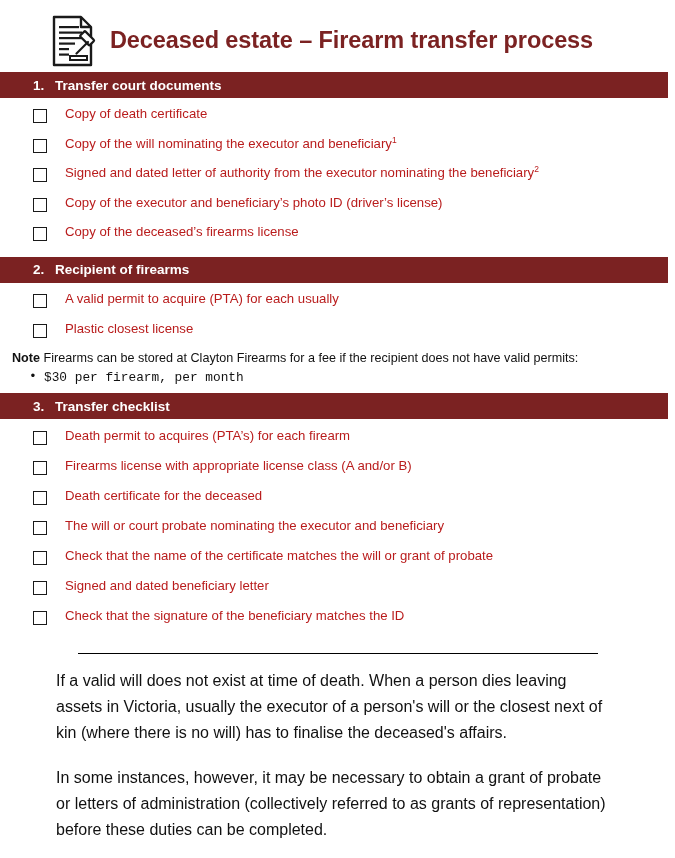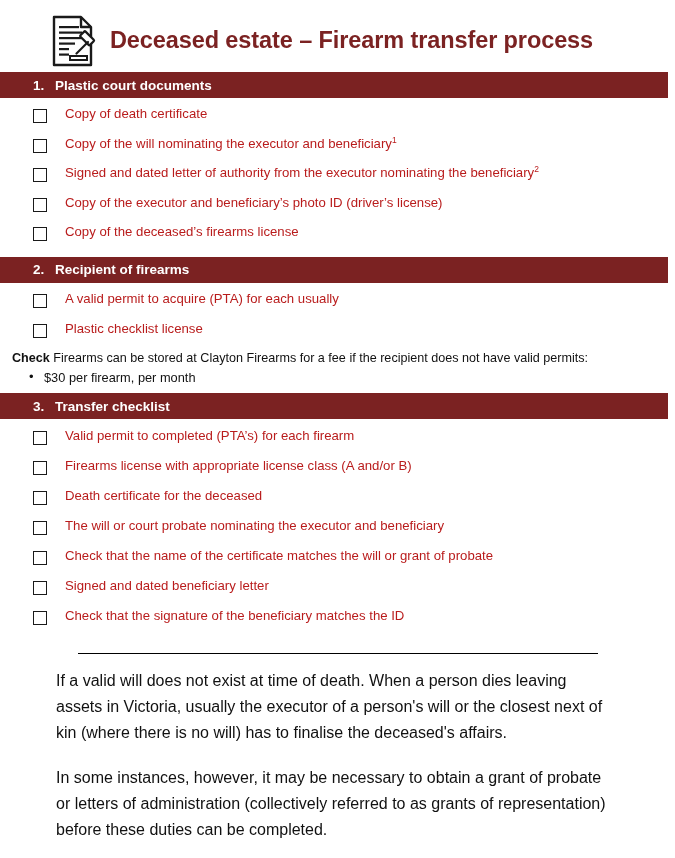--- a/index.html
+++ b/index.html
@@ -119,20 +119,21 @@
   .note-bullets {
     margin: 1px 0 0 0;
     padding-left: 44px;
     list-style: none;
   }
   .note-bullets li {
     font-size: 12.8px;
     line-height: 1.5;
     position: relative;
     white-space: nowrap;
+    font-family: Liberation Mono, monospace;
   }
   .note-bullets li::before {
     content: "\2022";
     position: absolute;
     left: -15px;
     top: -1px;
     font-size: 13px;
   }
 
   
@@ -179,21 +180,21 @@
           <rect x="30.5" y="19.5" width="13.5" height="7.2" rx="1" transform="rotate(45 37 23)"></rect>
           <line x1="26.5" y1="38.5" x2="38" y2="27" stroke-linecap="round"></line>
         </g>
       </svg>
     </span>
     <span class="doc-title">Deceased estate – Firearm transfer process</span>
   </div>
 
   <div class="section-bar">
     <span class="section-num">1.</span>
-    <span class="section-title">Plastic court documents</span>
+    <span class="section-title">Transfer court documents</span>
   </div>
   <ul class="checklist sec1-list">
     <li class="check-row s1">
       <span class="checkbox"></span>
       <span class="check-label">Copy of death certificate</span>
     </li>
     <li class="check-row s1">
       <span class="checkbox"></span>
       <span class="check-label"><span>Copy of the will nominating the executor and beneficiary</span><sup>1</sup></span>
     </li>
@@ -215,39 +216,39 @@
     <span class="section-num">2.</span>
     <span class="section-title">Recipient of firearms</span>
   </div>
   <ul class="checklist sec2-list">
     <li class="check-row">
       <span class="checkbox"></span>
       <span class="check-label">A valid permit to acquire (PTA) for each usually</span>
     </li>
     <li class="check-row">
       <span class="checkbox"></span>
-      <span class="check-label">Plastic checklist license</span>
+      <span class="check-label">Plastic closest license</span>
     </li>
   </ul>
   <div class="note-line">
-    <span class="note-label">Check</span>
+    <span class="note-label">Note</span>
     <span>Firearms can be stored at Clayton Firearms for a fee if the recipient does not have valid permits:</span>
   </div>
   <ul class="note-bullets">
     <li>$30 per firearm, per month</li>
   </ul>
 
   <div class="section-bar" style="margin-top:6px;">
     <span class="section-num">3.</span>
     <span class="section-title">Transfer checklist</span>
   </div>
   <ul class="checklist sec3-list">
     <li class="check-row">
       <span class="checkbox"></span>
-      <span class="check-label">Valid permit to completed (PTA’s) for each firearm</span>
+      <span class="check-label">Death permit to acquires (PTA’s) for each firearm</span>
     </li>
     <li class="check-row">
       <span class="checkbox"></span>
       <span class="check-label">Firearms license with appropriate license class (A and/or B)</span>
     </li>
     <li class="check-row">
       <span class="checkbox"></span>
       <span class="check-label">Death certificate for the deceased</span>
     </li>
     <li class="check-row">

